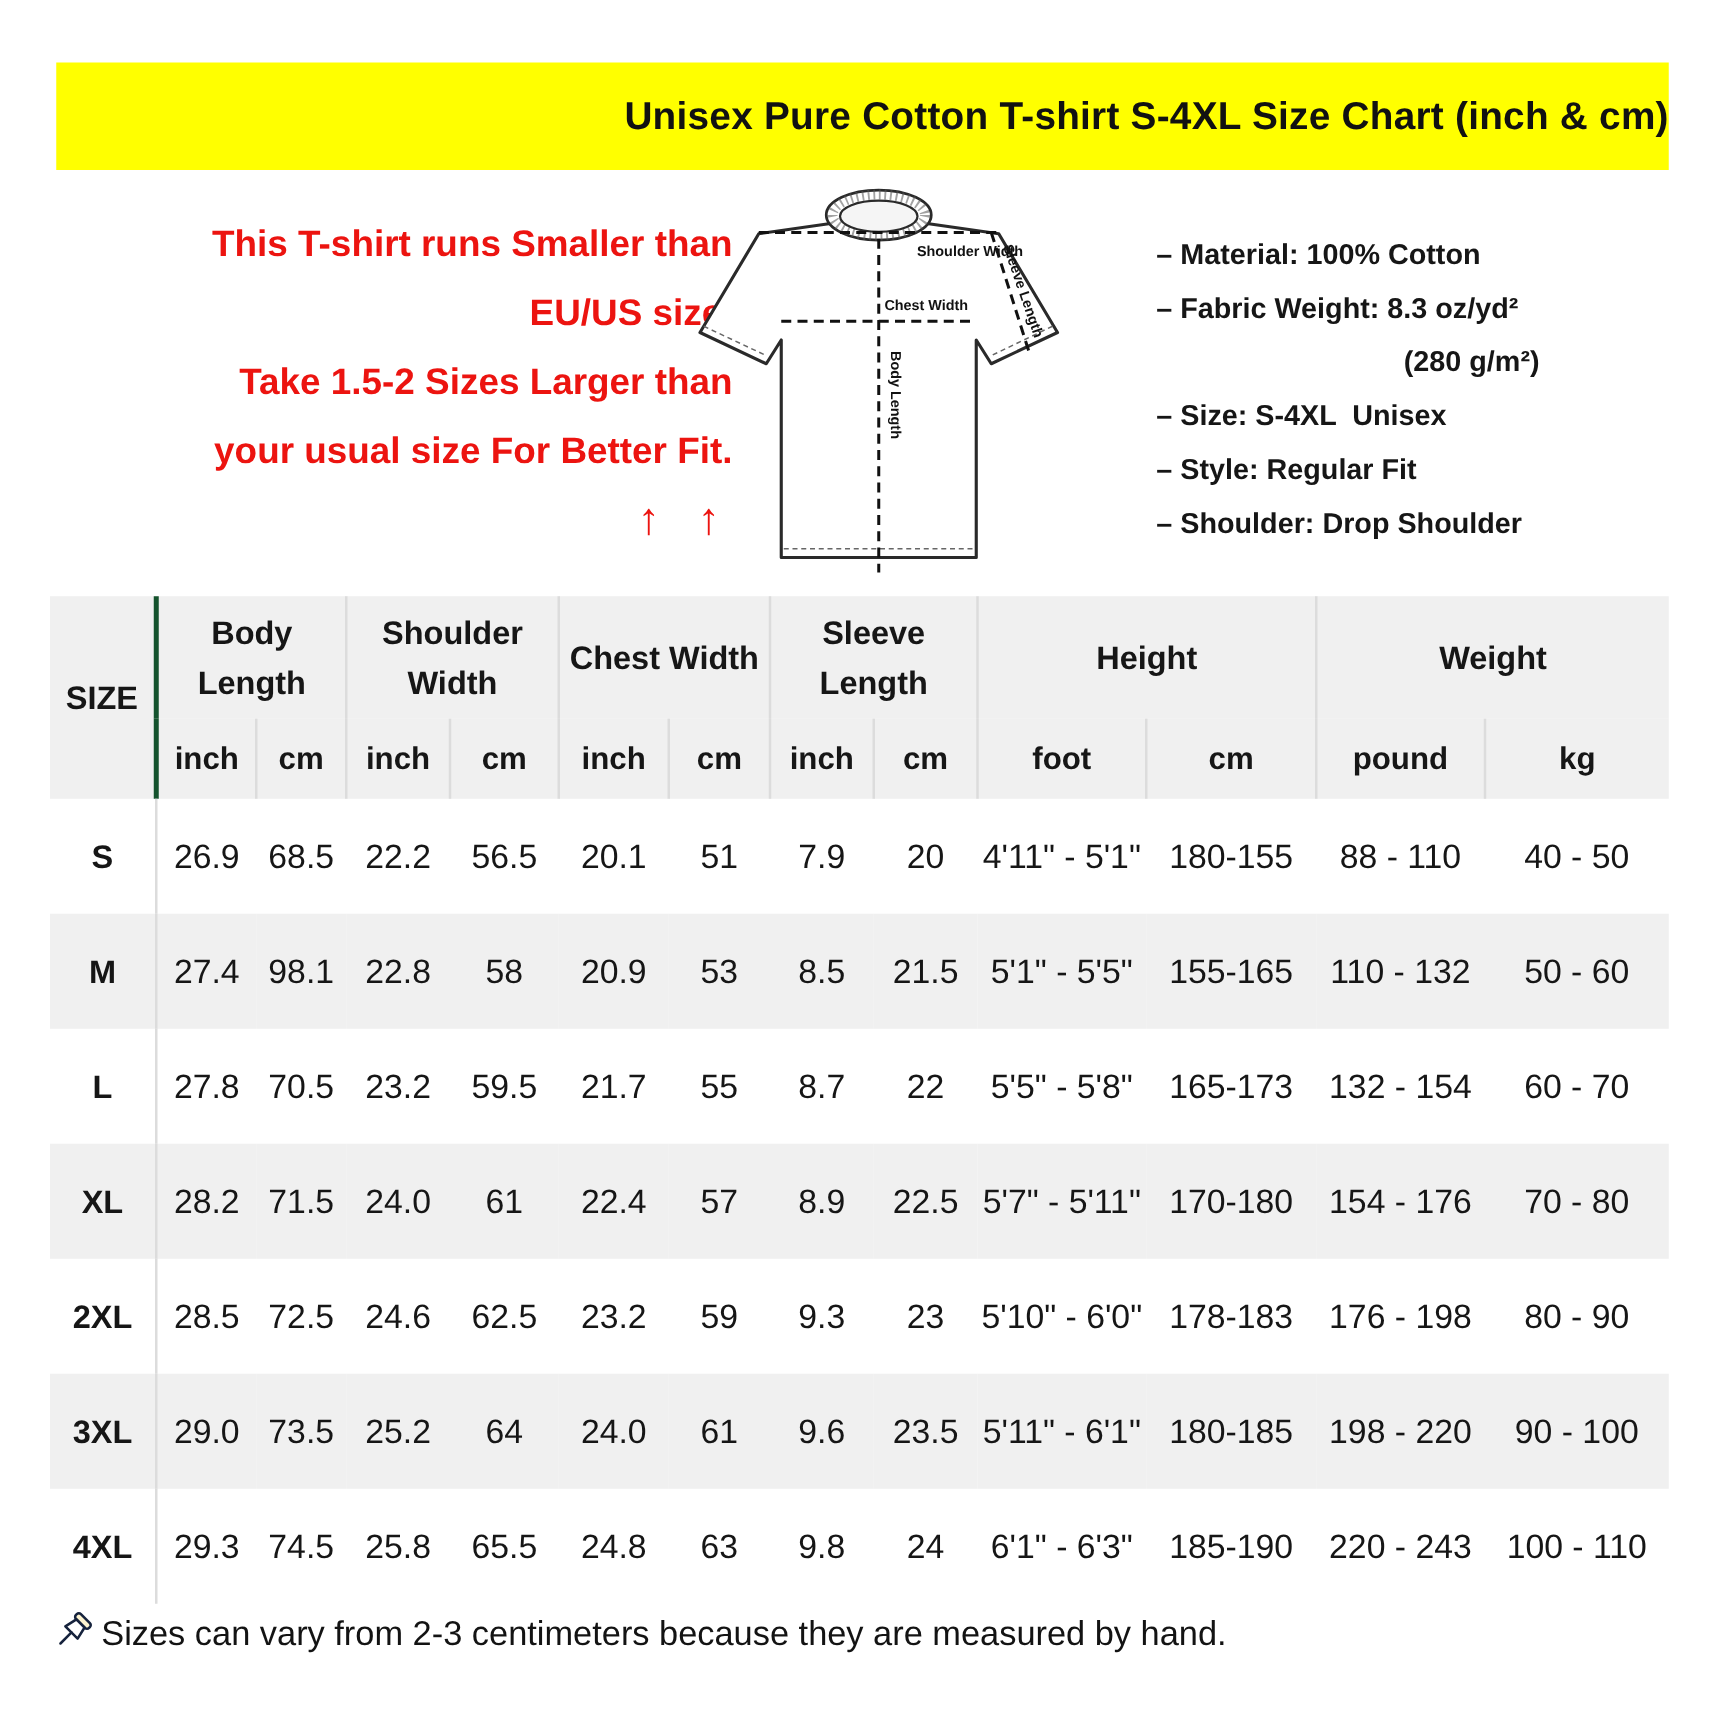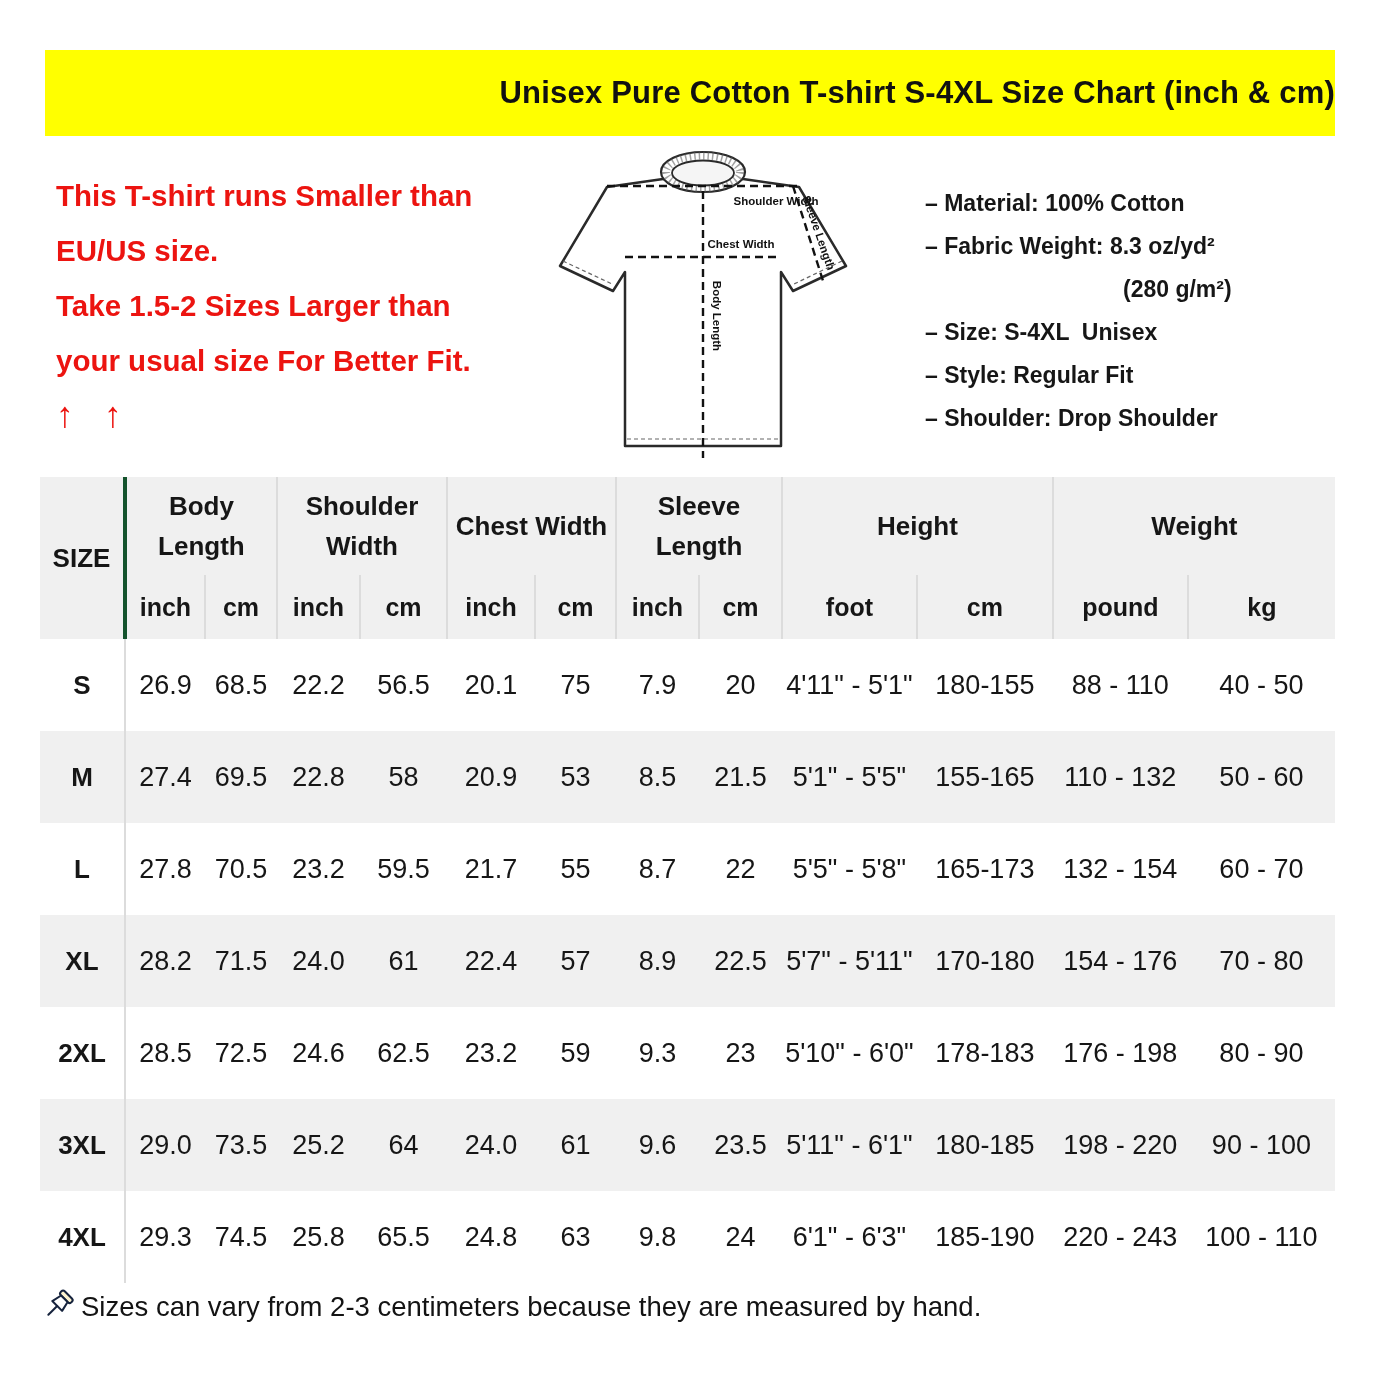--- a/index.html
+++ b/index.html
@@ -51,21 +51,21 @@
 </style>
 </head>
 <body>
 
 <div id="page">
 
   <div class="banner" style="background: rgb(255, 255, 0);">
     <div class="banner-title">Unisex Pure Cotton T-shirt S-4XL Size Chart (inch &amp; cm)</div>
   </div>
 
-  <div class="warning" style="color: rgb(236, 20, 16);">
+  <div class="warning" style="color: rgb(236, 20, 16); text-align: right;">
       <div>This T-shirt runs Smaller than</div>
       <div>EU/US size.</div>
       <div>Take 1.5-2 Sizes Larger than</div>
       <div>your usual size For Better Fit.</div>
       <div class="arrows">↑ ↑</div>
     </div>
 
   <div class="tshirt">
     <svg viewBox="0 0 352 322">
 
@@ -138,32 +138,32 @@
           </tr>
       </thead>
       <tbody>
           <tr>
             <td class="size-cell">S</td>
             <td>26.9</td>
             <td>68.5</td>
             <td>22.2</td>
             <td>56.5</td>
             <td>20.1</td>
-            <td>75</td>
+            <td>51</td>
             <td>7.9</td>
             <td>20</td>
             <td>4'11" - 5'1"</td>
             <td>180-155</td>
             <td>88 - 110</td>
             <td>40 - 50</td>
           </tr>
           <tr>
             <td class="size-cell">M</td>
             <td>27.4</td>
-            <td>69.5</td>
+            <td>98.1</td>
             <td>22.8</td>
             <td>58</td>
             <td>20.9</td>
             <td>53</td>
             <td>8.5</td>
             <td>21.5</td>
             <td>5'1" - 5'5"</td>
             <td>155-165</td>
             <td>110 - 132</td>
             <td>50 - 60</td>

